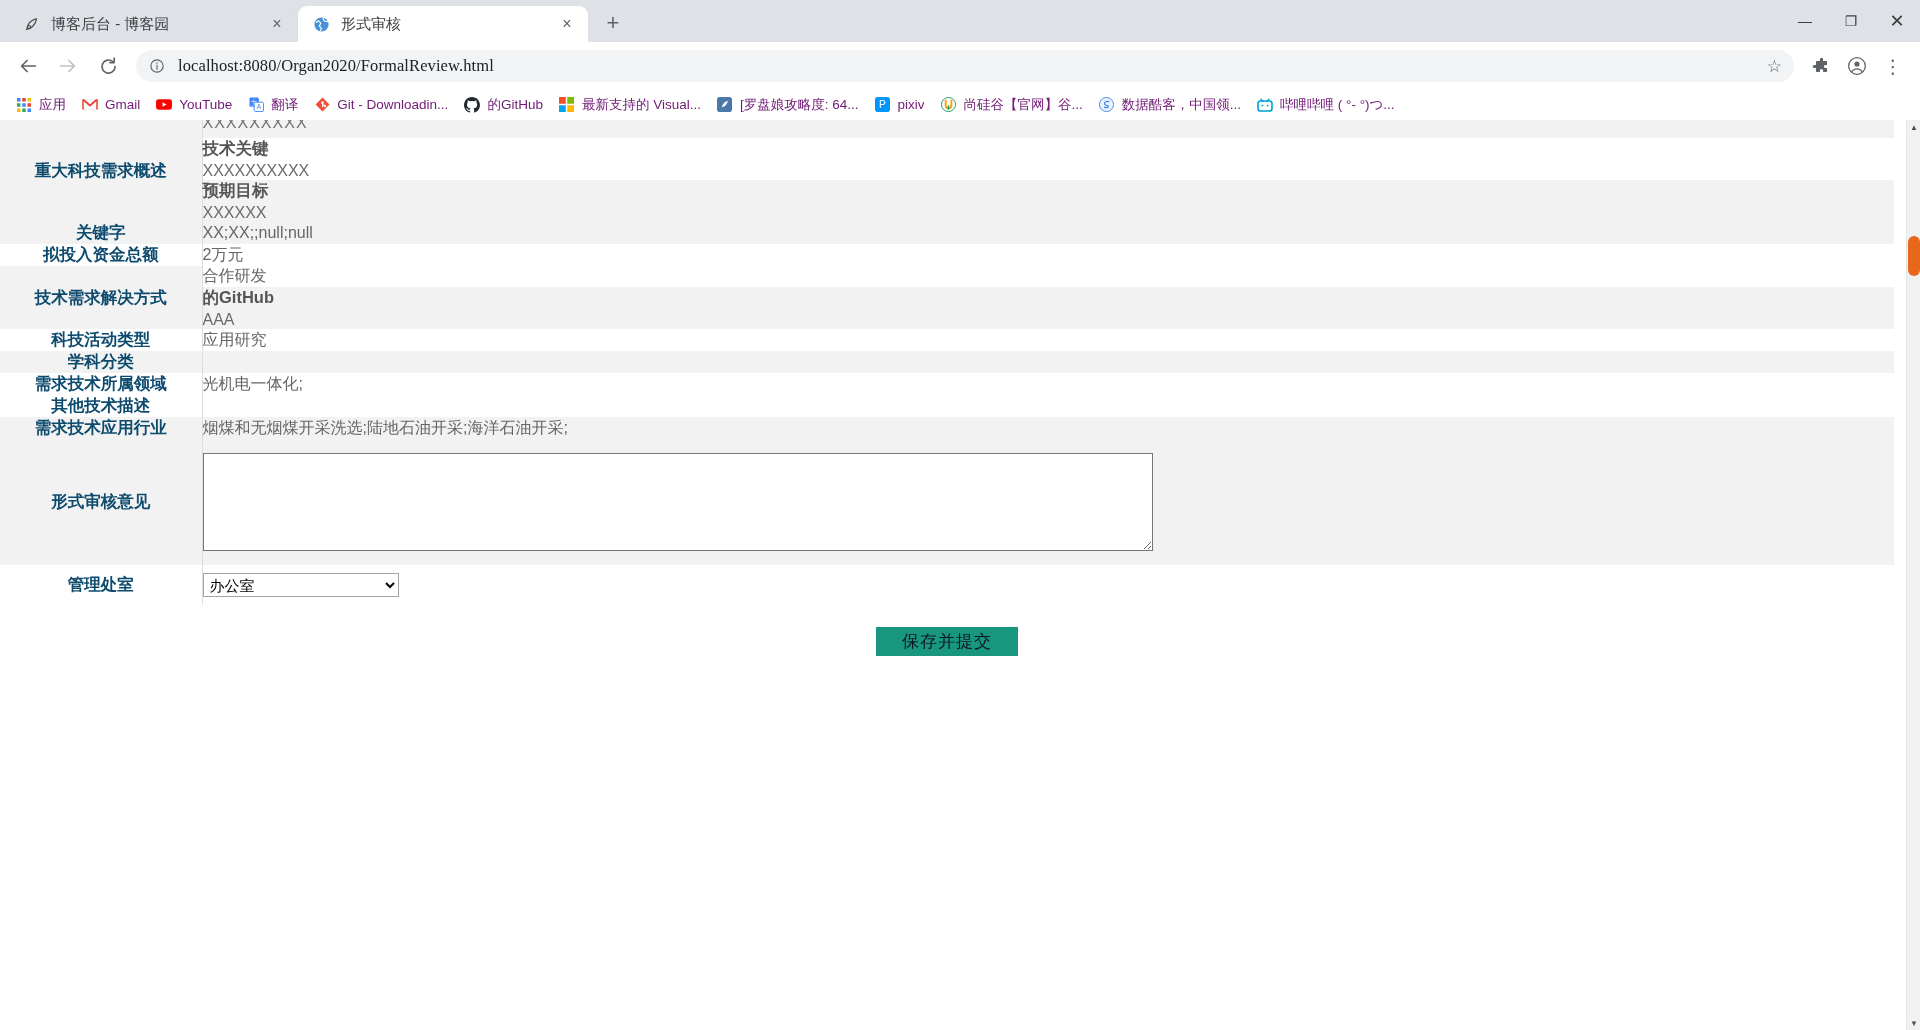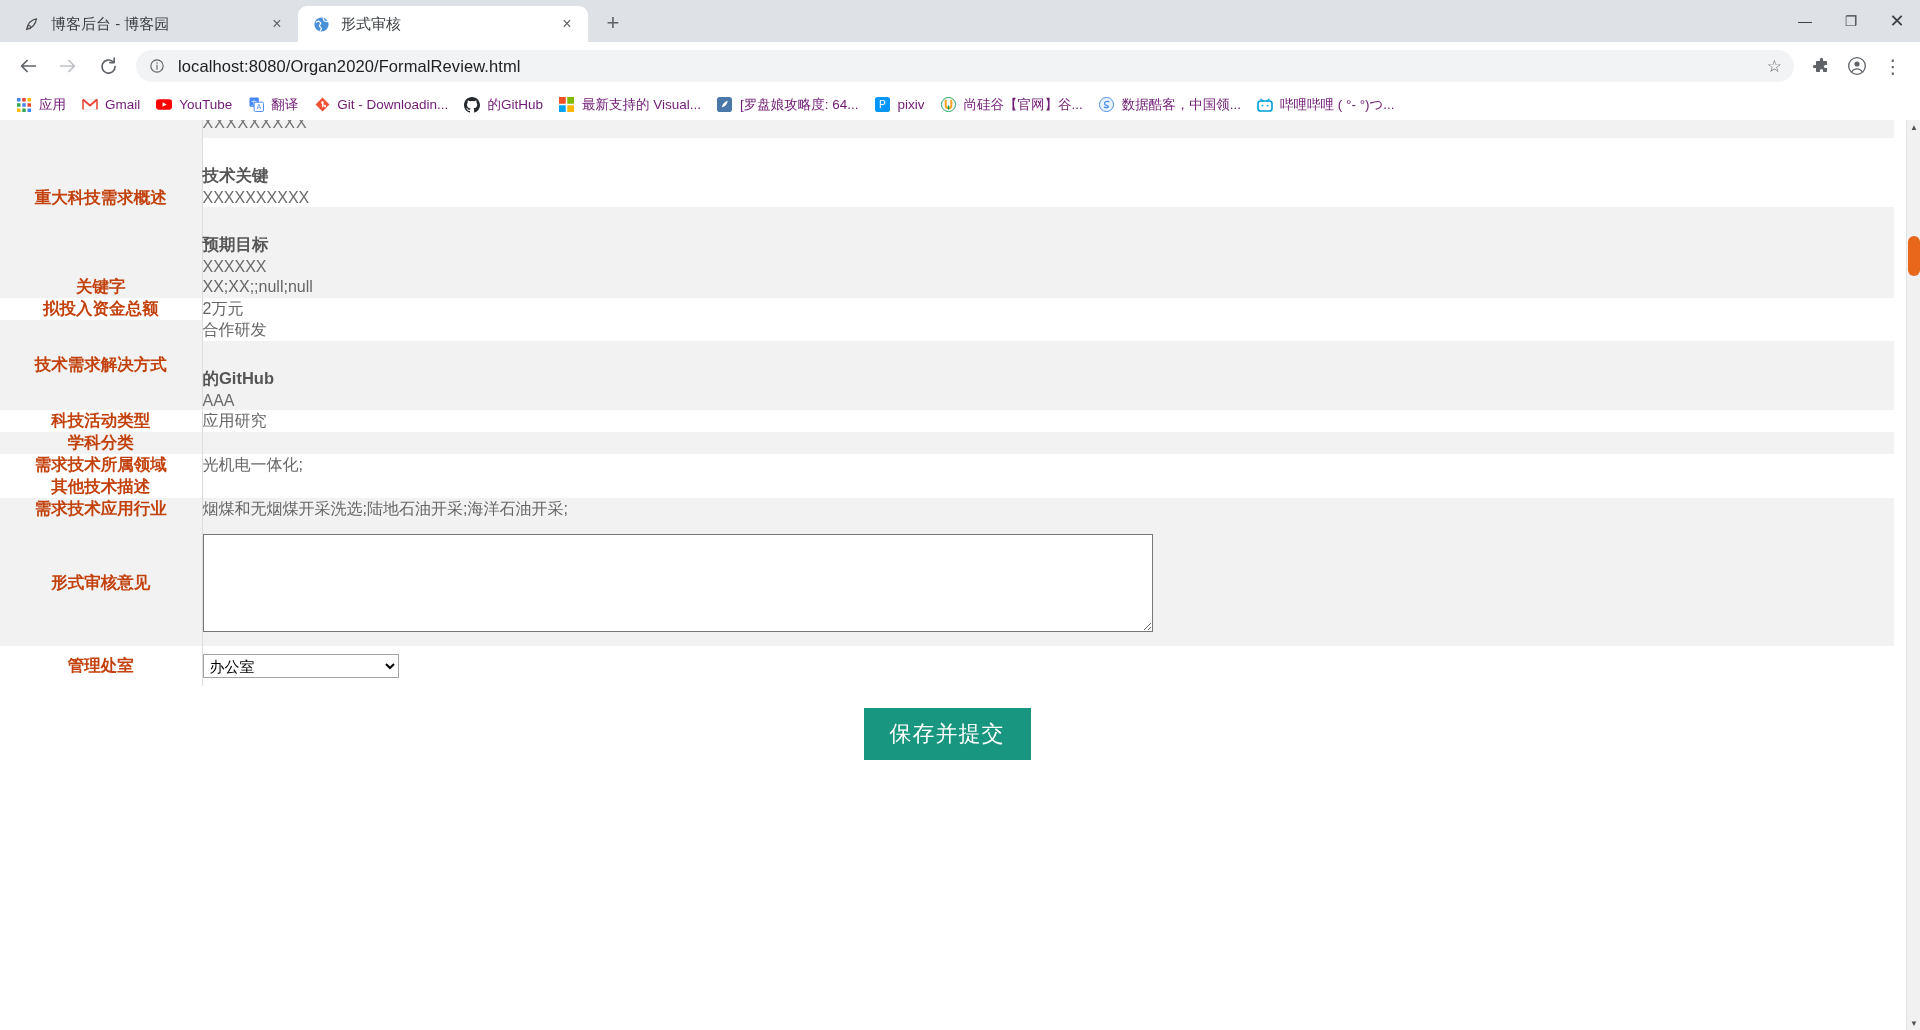--- a/index.html
+++ b/index.html
@@ -83,20 +83,21 @@
   .omnibox {
     flex: 1 1 auto;
     height: 32px;
     background: #f1f3f4;
     border-radius: 16px;
     display: flex;
     align-items: center;
     padding: 0 12px;
     margin: 0 8px 0 6px;
     min-width: 0;
+    font-family: Liberation Serif, serif;
   }
   .omnibox .info-icon {
     width: 18px; height: 18px; margin-right: 12px; flex:none;
     display:flex; align-items:center; justify-content:center;
   }
   .omnibox .url {
     font-size: 16.5px;
     color: #202124;
     white-space: nowrap; overflow: hidden; text-overflow: ellipsis;
     letter-spacing: 0.1px;
@@ -152,35 +153,35 @@
     table-layout: fixed;
     margin: 0;
     font-size: 16px;
     color: #444;
   }
   table.form td { vertical-align: middle; padding: 0; }
   .lbl {
     width: 202px;
     text-align: center;
     font-weight: bold;
-    color: #c2410c;
+    color: #0c4a6e;
     font-size: 16.5px;
     border-right: 1px solid #dddddd;
     padding: 10px 6px;
     margin-left: 34px;
   }
   .val {
     padding: 10px 0 10px 16px;
     color: #666;
     font-size: 16px;
   }
   .row-grey { background: #f2f2f2; }
   .row-white { background: #ffffff; }
   .sub { padding: 12px 0 12px 16px; }
-  .sub-t { font-weight: bold; color: #555; font-size: 16.5px; margin-bottom: 2px; margin-top: 27px; }
+  .sub-t { font-weight: bold; color: #555; font-size: 16.5px; margin-bottom: 2px; }
   .sub-v { color: #6b6b6b; font-size: 16px; }
 
   .clip-top {
     color: #737373; font-size: 16px;
     letter-spacing: 1px;
   }
 
   textarea.opinion {
     width: 950px;
     height: 98px;
@@ -206,25 +207,25 @@
   }
 
   .submit-wrap {
     text-align: center;
     padding: 22px 0 26px 0;
     background: #ffffff;
     width: 1894px;
   }
   .submit-btn {
     background: #18967f;
-    color: #ffffff;
+    color: #0f172a;
     border: none;
-    font-size: 22px;
+    font-size: 17px;
     font-family: "Liberation Sans", sans-serif;
-    padding: 11px 26px;
+    padding: 3px 26px;
     cursor: pointer;
     letter-spacing: 1px;
   }
 
   
   .sbar {
     position: absolute;
     right: 0; top: 0;
     width: 14px;
     height: 100%;

